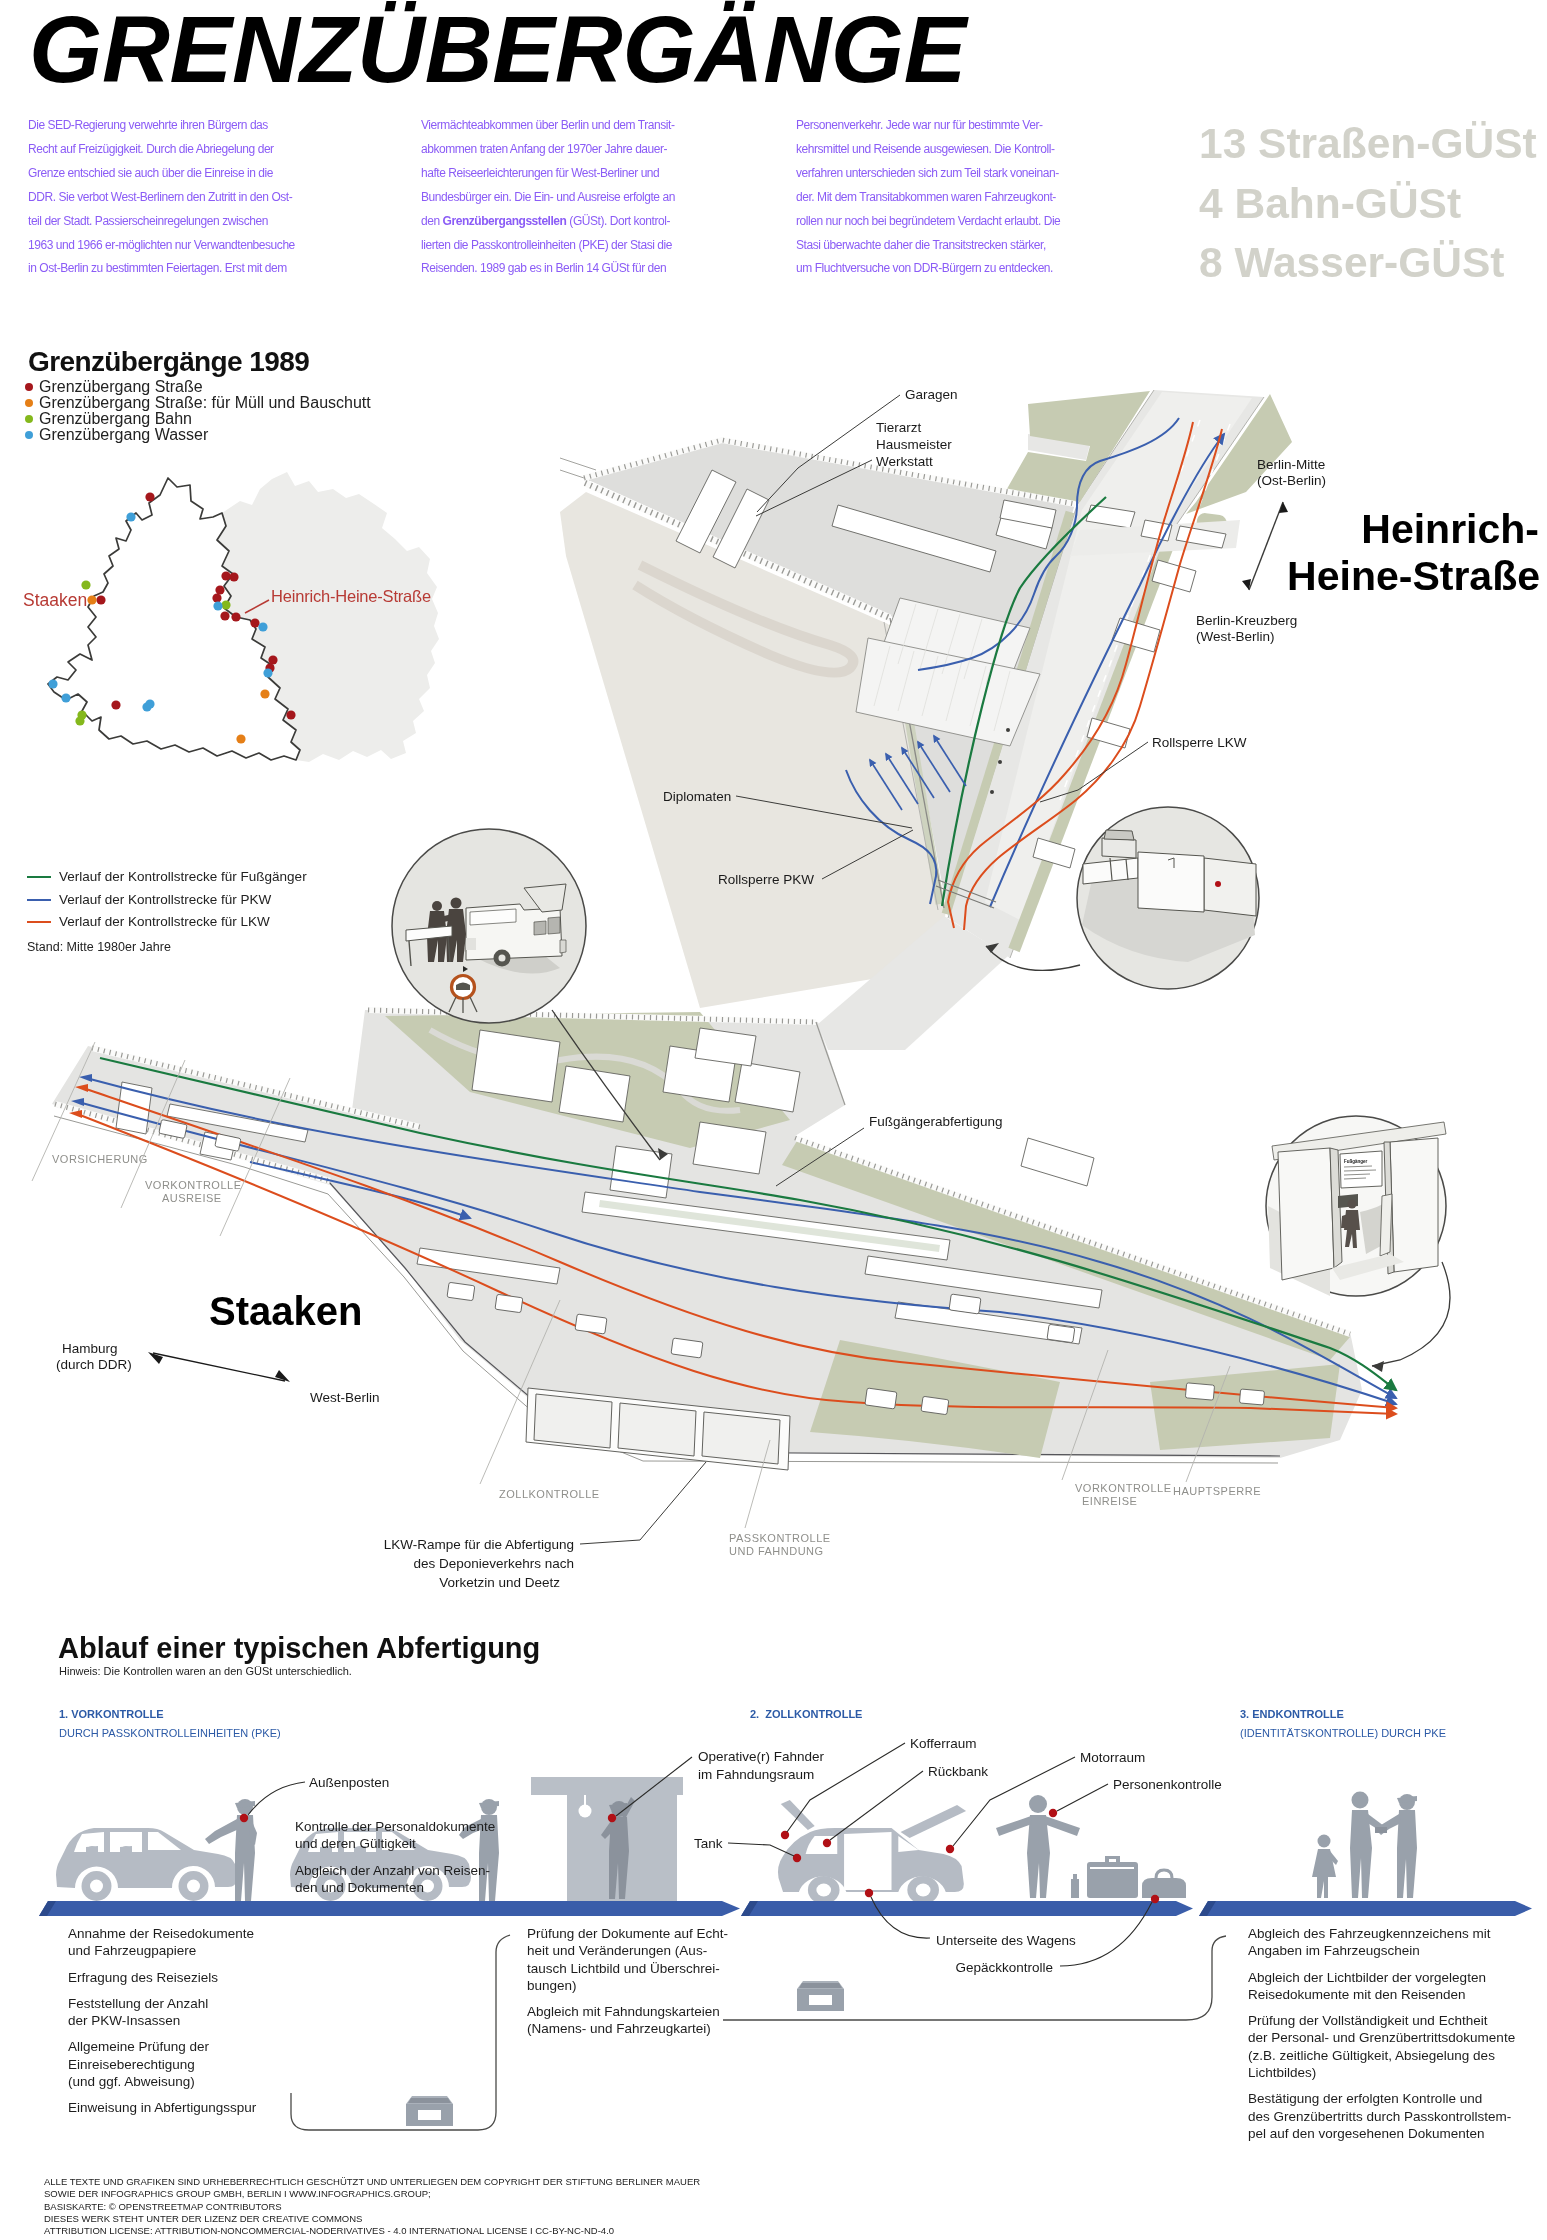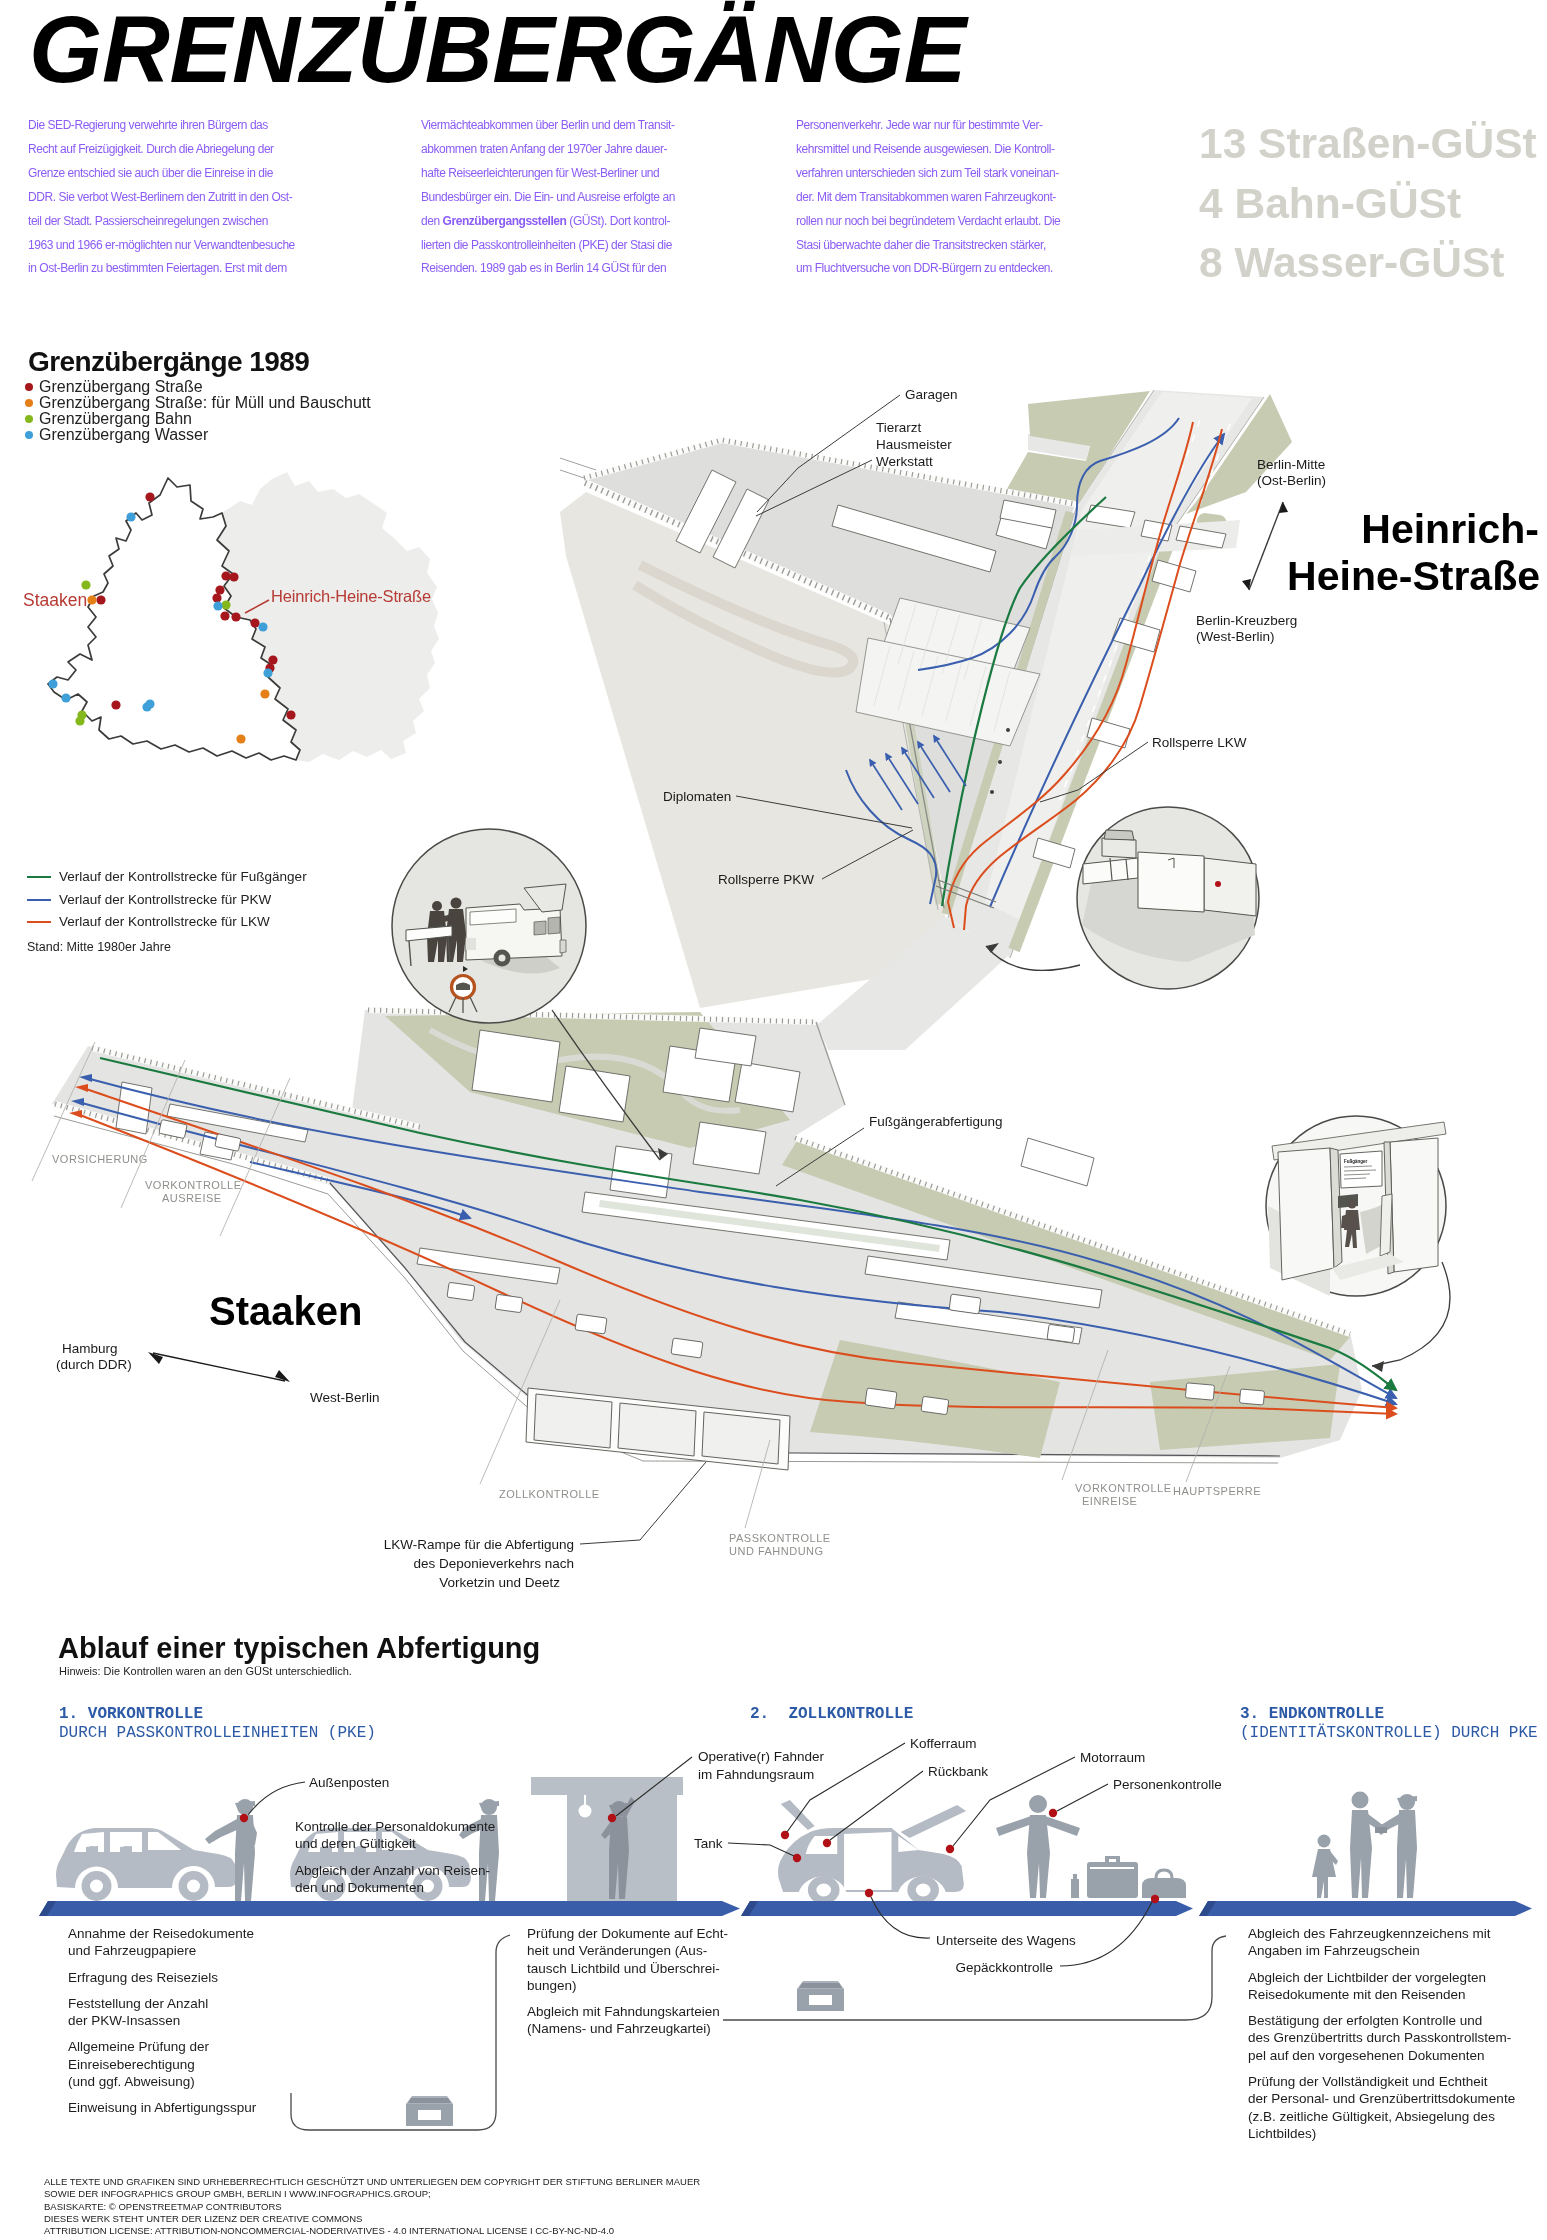--- a/index.html
+++ b/index.html
@@ -15,21 +15,21 @@
   .h2a{position:absolute;left:28px;top:346px;font-size:28px;letter-spacing:-0.6px;font-weight:bold;color:#111;}
   .leg{position:absolute;left:25px;top:379px;font-size:16px;line-height:16px;color:#222;}
   .leg .row{height:16px;}
   .dot{display:inline-block;width:8px;height:8px;border-radius:50%;margin-right:6px;vertical-align:1px;}
   .leg2{position:absolute;left:27px;top:869px;font-size:13.5px;color:#222;}
   .leg2 .row{height:22.5px;}
   .ln{display:inline-block;width:24px;height:0;border-top:2.5px solid #000;margin-right:8px;vertical-align:3px;}
   .stand{position:absolute;left:27px;top:940px;font-size:12.5px;color:#222;}
   .h2b{position:absolute;left:58px;top:1632px;font-size:29px;font-weight:bold;color:#111;}
   .hinweis{position:absolute;left:59px;top:1665px;font-size:11px;color:#222;}
-  .bluehead{position:absolute;font-size:16px;font-weight:bold;color:#2c5aa6;line-height:18.5px;white-space:nowrap;font-family:Liberation Mono, monospace;}
+  .bluehead{position:absolute;font-size:11px;font-weight:bold;color:#2c5aa6;line-height:18.5px;white-space:nowrap;}
   .list{position:absolute;font-size:13.5px;line-height:17.3px;color:#1d1d1d;}
   .list p{margin:0 0 9px 8px;}
   .footer{position:absolute;left:44px;top:2176px;font-size:9.5px;line-height:12.3px;color:#222;}
 </style>
 </head>
 <body>
 <h1>GRENZÜBERGÄNGE</h1>
 
 <div class="col" style="left:28px;">Die SED-Regierung verwehrte ihren Bürgern das<br>
 Recht auf Freizügigkeit. Durch die Abriegelung der<br>
@@ -642,21 +642,21 @@
 </div>
 
 <div class="list" style="left:519px;top:1925px;width:250px;">
 <p>Prüfung der Dokumente auf Echt-<br>heit und Veränderungen (Aus-<br>tausch Lichtbild und Überschrei-<br>bungen)</p>
 <p>Abgleich mit Fahndungskarteien<br>(Namens- und Fahrzeugkartei)</p>
 </div>
 
 <div class="list" style="left:1240px;top:1925px;width:290px;">
 <p>Abgleich des Fahrzeugkennzeichens mit<br>Angaben im Fahrzeugschein</p>
 <p>Abgleich der Lichtbilder der vorgelegten<br>Reisedokumente mit den Reisenden</p>
+<p>Prüfung der Vollständigkeit und Echtheit<br>der Personal- und Grenzübertrittsdokumente<br>(z.B. zeitliche Gültigkeit, Absiegelung des<br>Lichtbildes)</p>
 <p>Bestätigung der erfolgten Kontrolle und<br>des Grenzübertritts durch Passkontrollstem-<br>pel auf den vorgesehenen Dokumenten</p>
-<p>Prüfung der Vollständigkeit und Echtheit<br>der Personal- und Grenzübertrittsdokumente<br>(z.B. zeitliche Gültigkeit, Absiegelung des<br>Lichtbildes)</p>
 </div>
 
 <div class="footer">ALLE TEXTE UND GRAFIKEN SIND URHEBERRECHTLICH GESCHÜTZT UND UNTERLIEGEN DEM COPYRIGHT DER STIFTUNG BERLINER MAUER<br>
 SOWIE DER INFOGRAPHICS GROUP GMBH, BERLIN I WWW.INFOGRAPHICS.GROUP;<br>
 BASISKARTE: © OPENSTREETMAP CONTRIBUTORS<br>
 DIESES WERK STEHT UNTER DER LIZENZ DER CREATIVE COMMONS<br>
 ATTRIBUTION LICENSE: ATTRIBUTION-NONCOMMERCIAL-NODERIVATIVES - 4.0 INTERNATIONAL LICENSE I CC-BY-NC-ND-4.0</div>
 
 </body></html>

